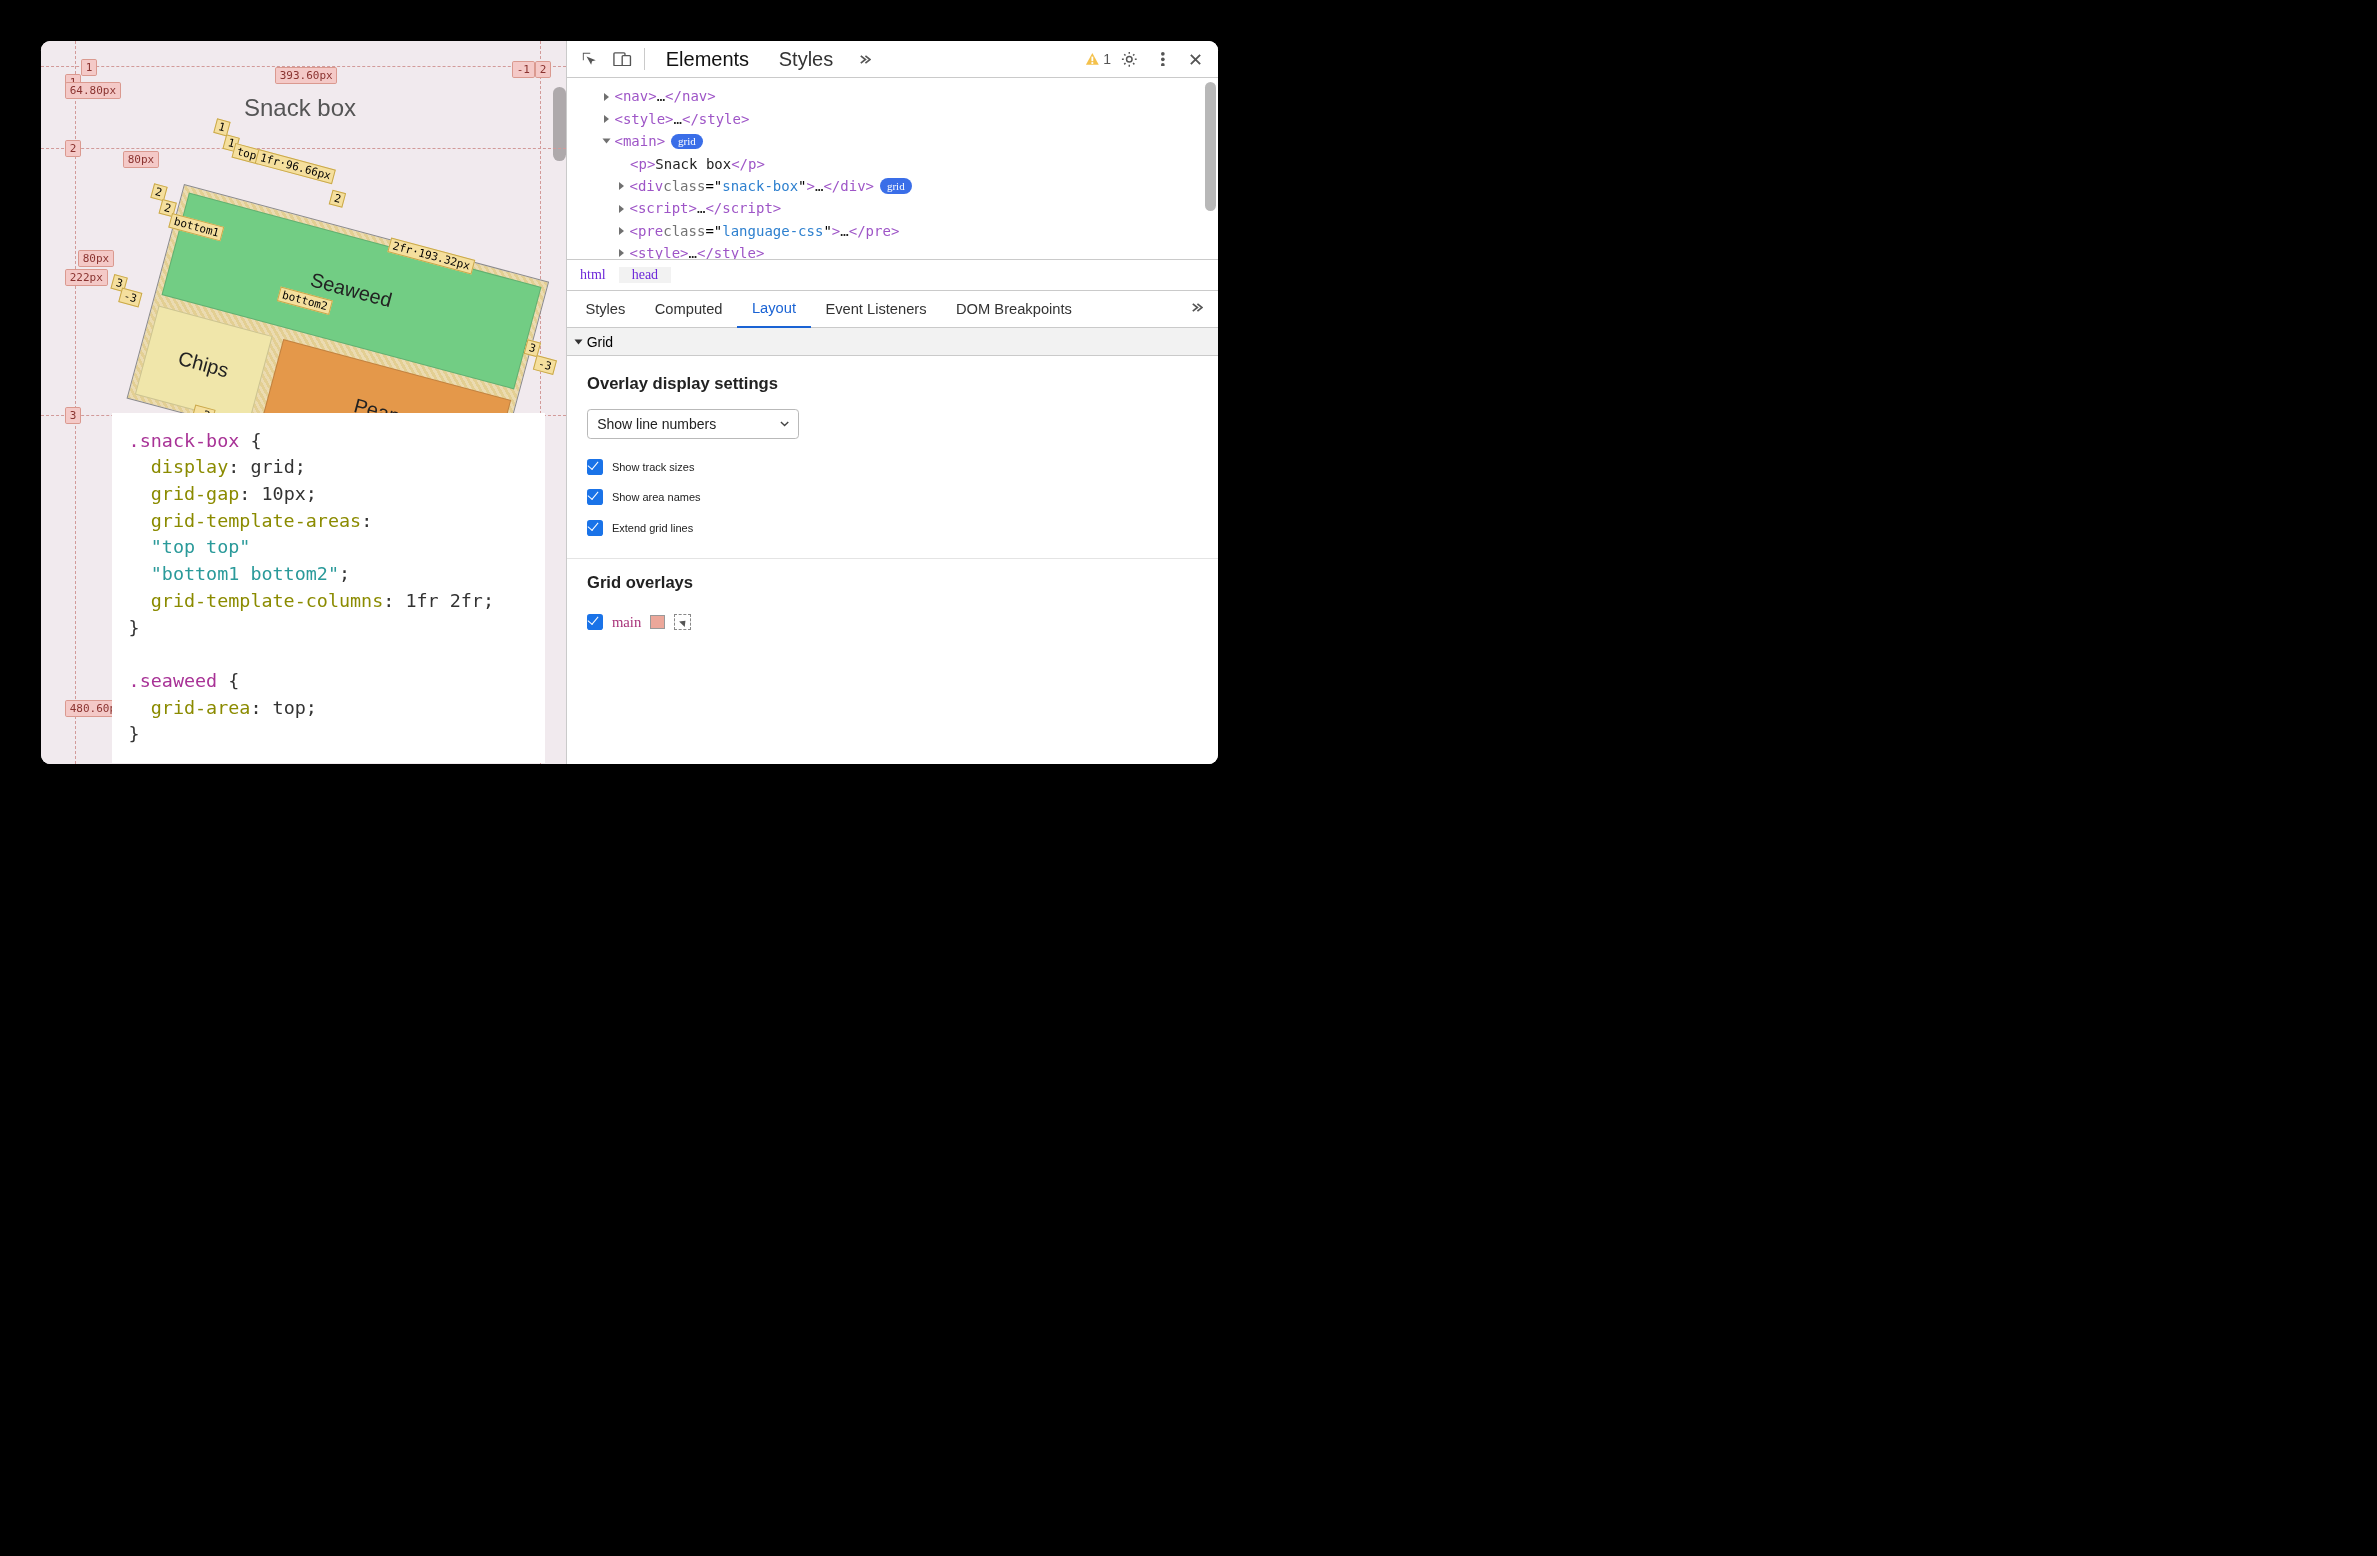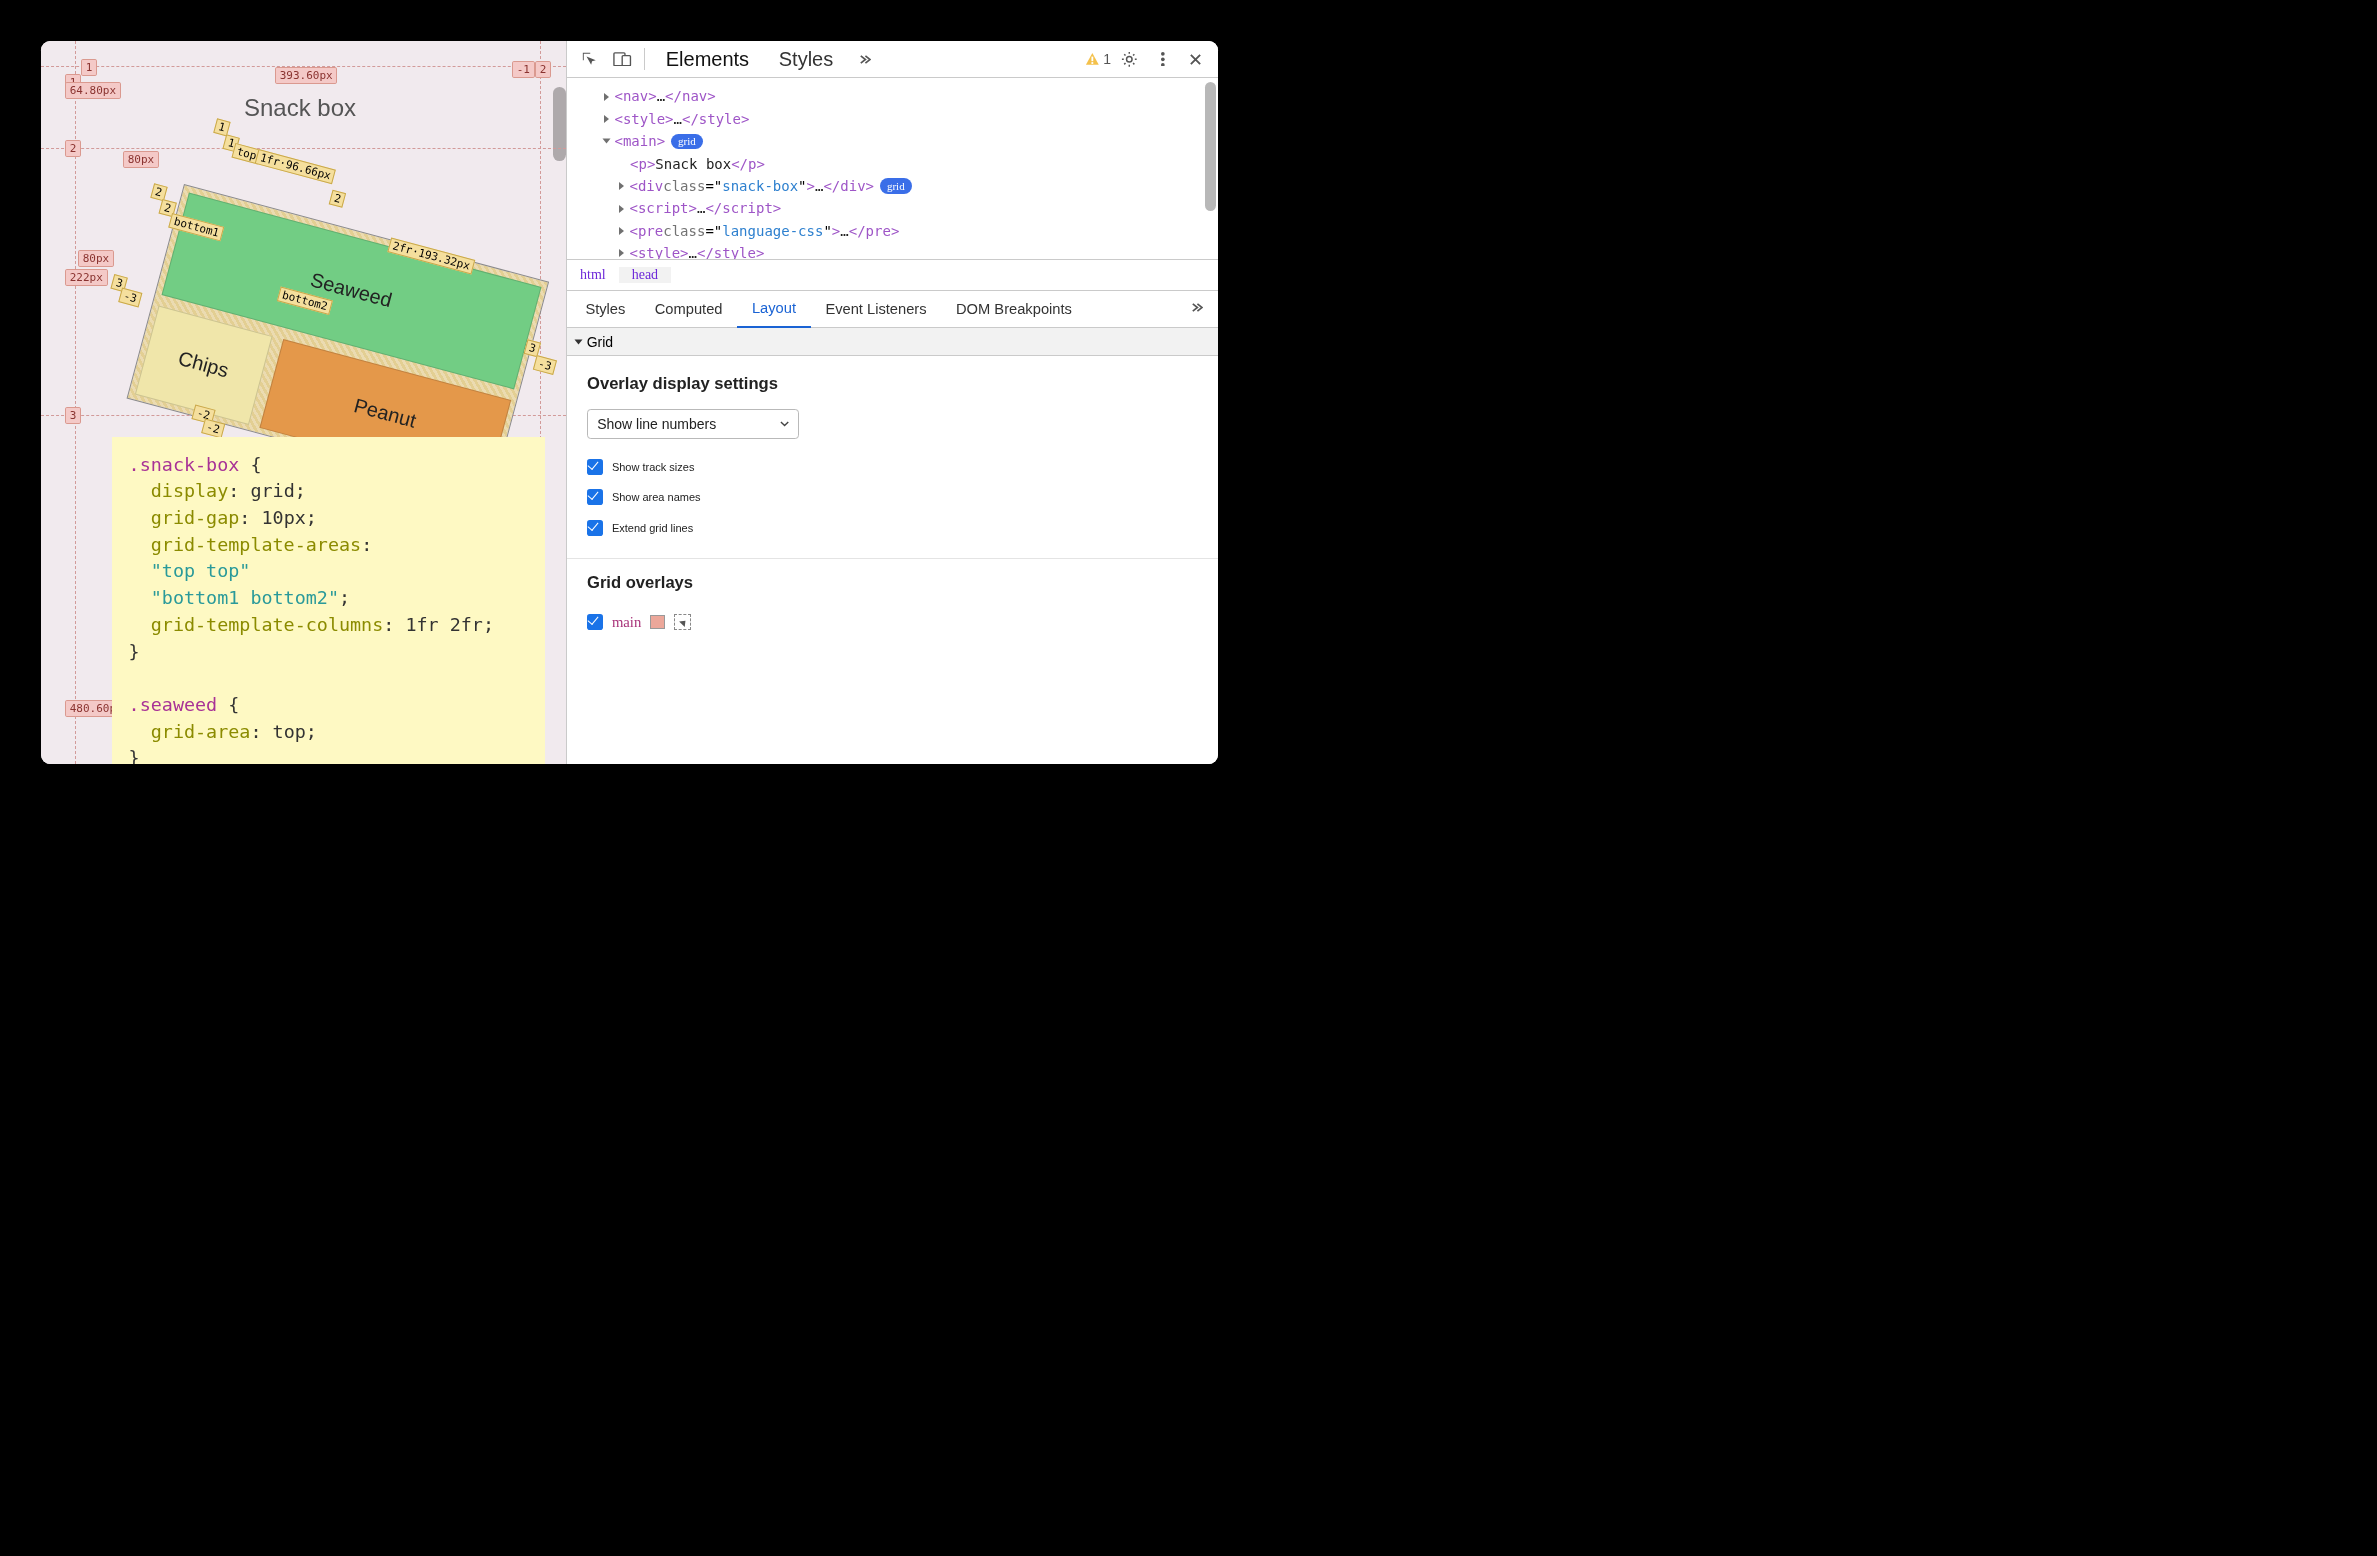--- a/index.html
+++ b/index.html
@@ -26,21 +26,21 @@
 .snack-box { width:378px; display:grid; grid-template-columns: 1fr 2fr; gap:11px; background: repeating-linear-gradient(45deg,#e3cf93,#e3cf93 2.8px,#ebdbb1 2.8px,#ebdbb1 5.5px); padding:5.5px; border:0.9px solid #8a8a8a; }
 .snack-box .cell { display:flex; align-items:center; justify-content:center; font-size:20px; color:#222; border:0.9px solid rgba(0,0,0,.15); height:92px; }
 .seaweed { background:#72cd84; grid-column:1/3; height:106px !important; }
 .chips   { background:#f0e6aa; }
 .peanut  { background:#e4984a; }
 
 
 .tag { position:absolute; font: 11px ui-monospace,Menlo,monospace; background:#f5df9d; border:0.9px solid #c9a84a; padding:0 2.8px; }
 
 
-.code-pre { position:absolute; left:71px; top:396px; width:433px; background:#fef9c3; padding:14.7px 16.6px; font: 18.4px/1.45 ui-monospace,Menlo,Consolas,monospace; color:#333; white-space:pre; }
+.code-pre { position:absolute; left:71px; top:372px; width:433px; background:#ffffff; padding:14.7px 16.6px; font: 18.4px/1.45 ui-monospace,Menlo,Consolas,monospace; color:#333; white-space:pre; }
 .sel{color:#a83296}.brace{color:#333}.prop{color:#8b8b00}.val{color:#333}.num{color:#333}.str{color:#2a9a9a}
 
 
 .devtools { flex:1; display:flex; flex-direction:column; background:#fff; border-left:0.9px solid #cacaca; }
 
 
 .tb { height:37px; display:flex; align-items:center; border-bottom:0.9px solid #cacaca; padding:0 7.4px; gap:3.7px; }
 .tb .icon-btn { width:29.5px; height:29.5px; display:flex; align-items:center; justify-content:center; border-radius:3.7px; cursor:pointer; }
 .tb .sep { width:0.9px; height:22px; background:#cacaca; margin:0 3.7px; }
 .tb .tab { padding:0 13px; height:37px; display:flex; align-items:center; font-size:20px; color:#333; cursor:pointer; }

